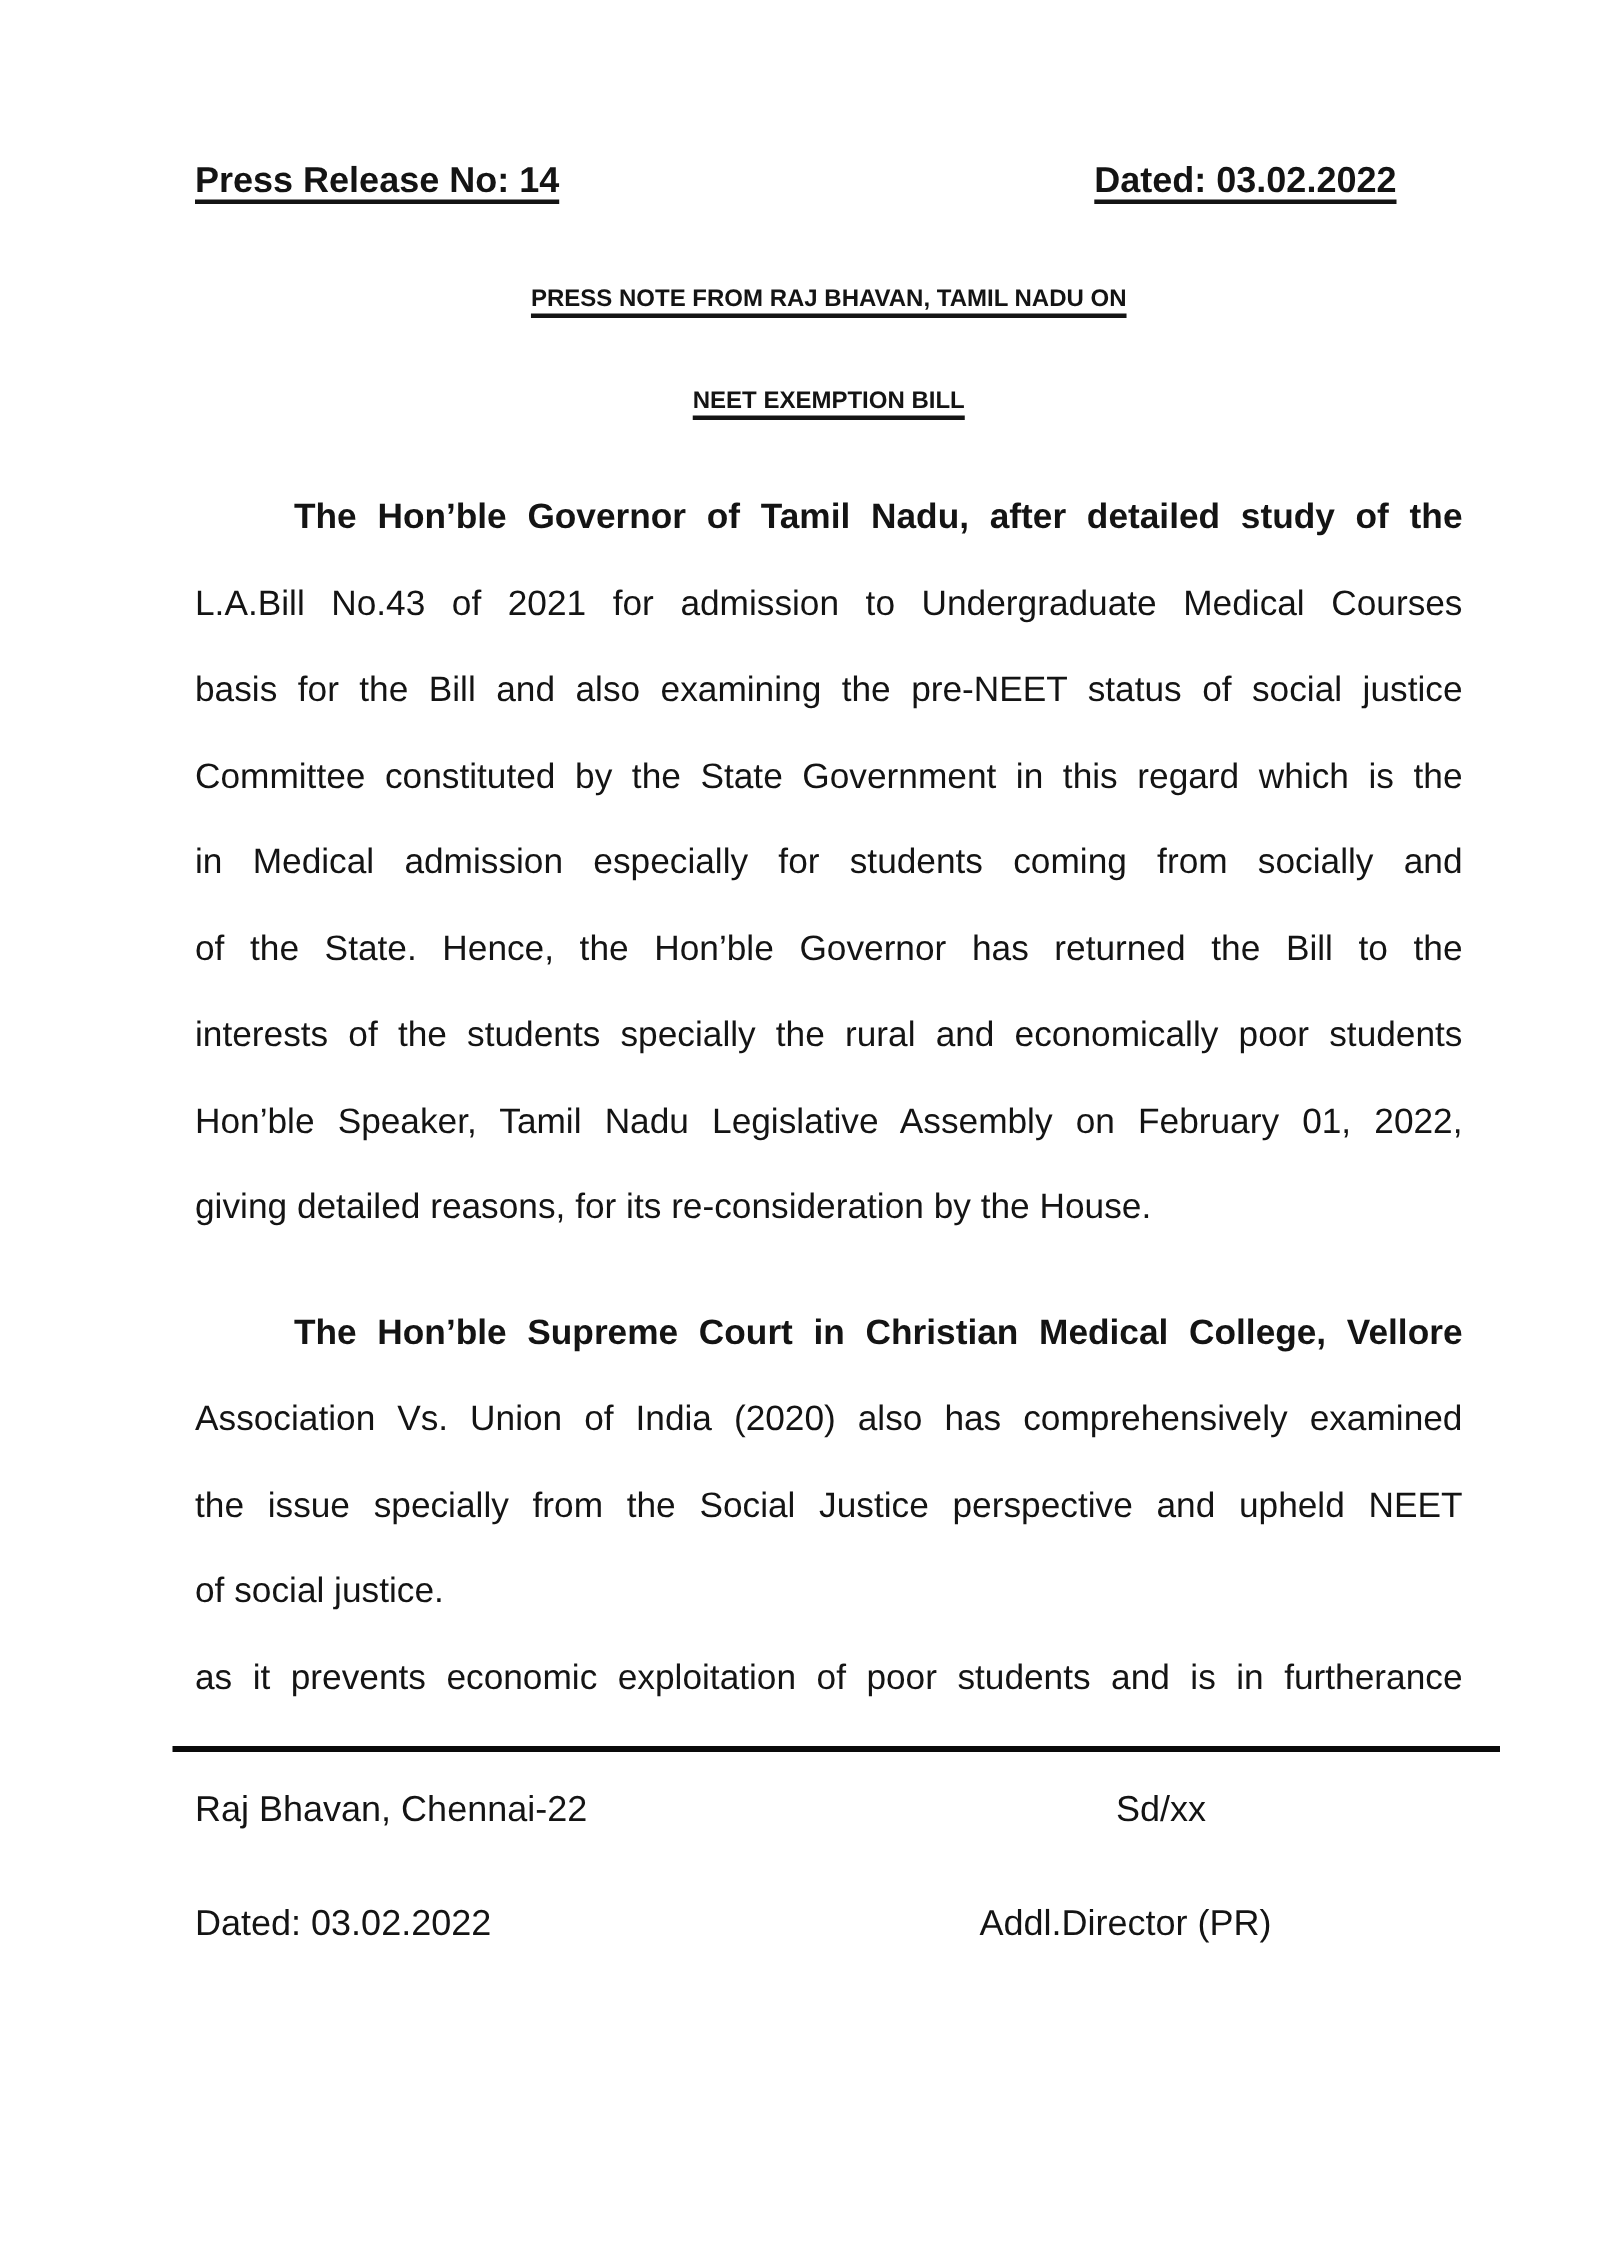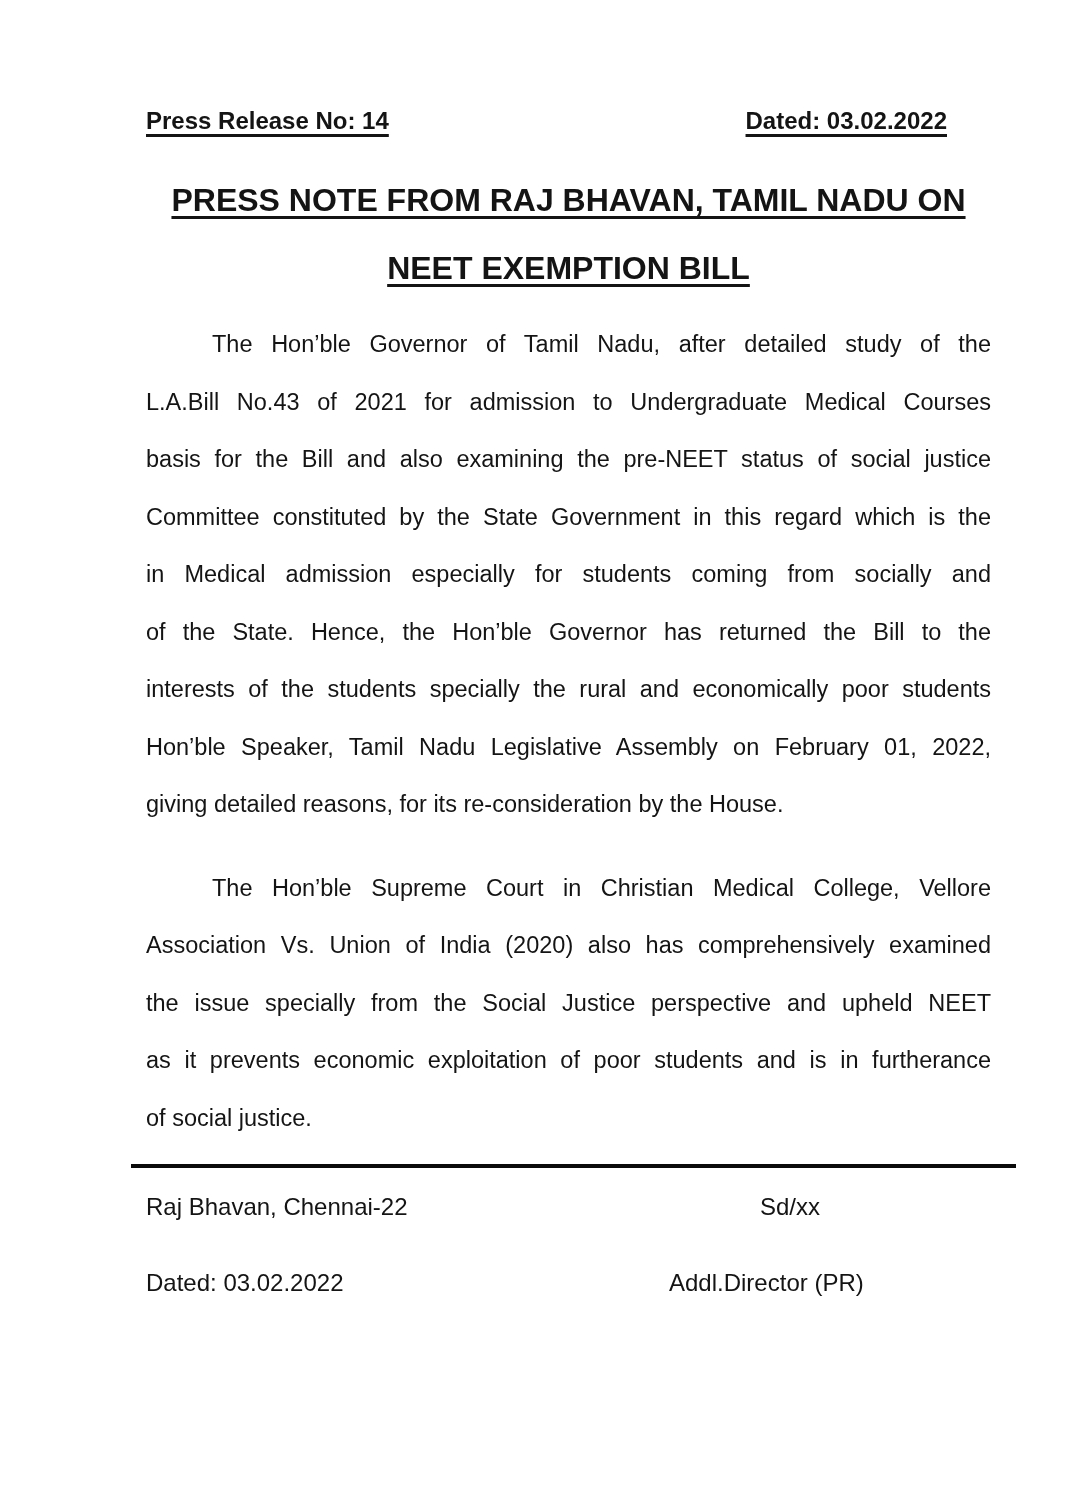--- a/index.html
+++ b/index.html
@@ -11,55 +11,54 @@
     background: #ffffff;
     font-family: "Liberation Sans", sans-serif;
     color: #141414;
     overflow: hidden;
   }
   .content {
     position: absolute;
     left: 130px;
     top: 0;
     width: 845px;
-    margin-left: 16px;
   }
   .header-row {
     margin-top: 106px;
     display: flex;
     justify-content: space-between;
     font-size: 24px;
     font-weight: bold;
     line-height: 30px;
   }
   .header-row .u { 
     text-decoration: underline;
     text-decoration-thickness: 2.5px;
     text-underline-offset: 5px;
   }
   .header-date { margin-right: 44px; }
-  .title-block { text-align: center; font-weight: bold; font-size: 32px; }
+  .title-block { text-align: center; font-weight: bold; font-size: 16px; }
   .title-line1 { margin-top: 49px; line-height: 30px; }
   .title-line2 { margin-top: 38px; line-height: 30px; }
   .title-block .u {
     text-decoration: underline;
     text-decoration-thickness: 2.5px;
     text-underline-offset: 5px;
   }
   .para { font-size: 23.5px; }
   .para-1 { margin-top: 33px; }
   .para-2 { margin-top: 26px; }
   .bline {
     height: 57.5px;
     line-height: 57.5px;
     text-align: justify;
     text-align-last: justify;
     white-space: nowrap;
   }
-  .bline.first { text-indent: 66px; }
+  .bline.first { text-indent: 66px; font-weight: bold; }
   .bline.last { text-align: left; text-align-last: left; }
   .divider {
     margin-top: 17px;
     margin-left: -15px;
     width: 885px;
     height: 4px;
     background: #0a0a0a;
   }
   .footer-row {
     position: relative;
@@ -96,22 +95,22 @@
       <div class="bline">of the State.  Hence, the Hon’ble Governor has returned the Bill to the</div>
       <div class="bline">interests of the students specially the rural and economically poor students</div>
       <div class="bline">Hon’ble Speaker, Tamil Nadu Legislative Assembly on February 01, 2022,</div>
       <div class="bline last">giving detailed reasons, for its re-consideration by the House.</div>
     </div>
 
     <div class="para para-2">
       <div class="bline first">The Hon’ble Supreme Court in Christian Medical College, Vellore</div>
       <div class="bline">Association Vs. Union of India (2020) also has comprehensively examined</div>
       <div class="bline">the issue specially from the Social Justice perspective and upheld NEET</div>
+      <div class="bline last">of social justice.</div>
       <div class="bline">as it prevents economic exploitation of poor students and is in furtherance</div>
-      <div class="bline last">of social justice.</div>
     </div>
 
     <div class="divider"></div>
 
     <div class="footer-row footer-row-1">
       <span>Raj Bhavan, Chennai-22</span>
       <span class="footer-sig">Sd/xx</span>
     </div>
 
     <div class="footer-row footer-row-2">

